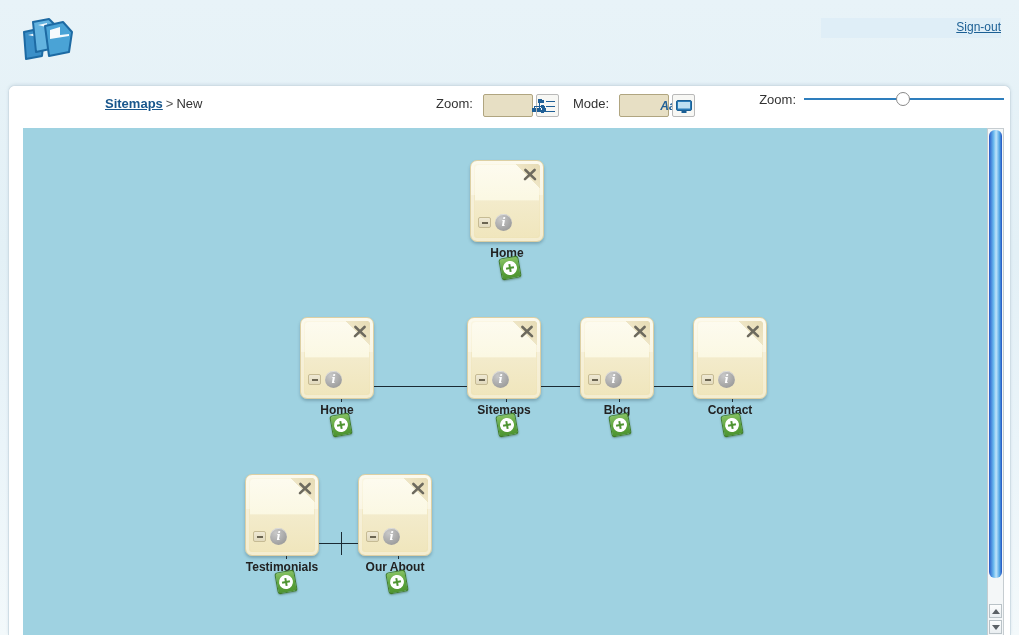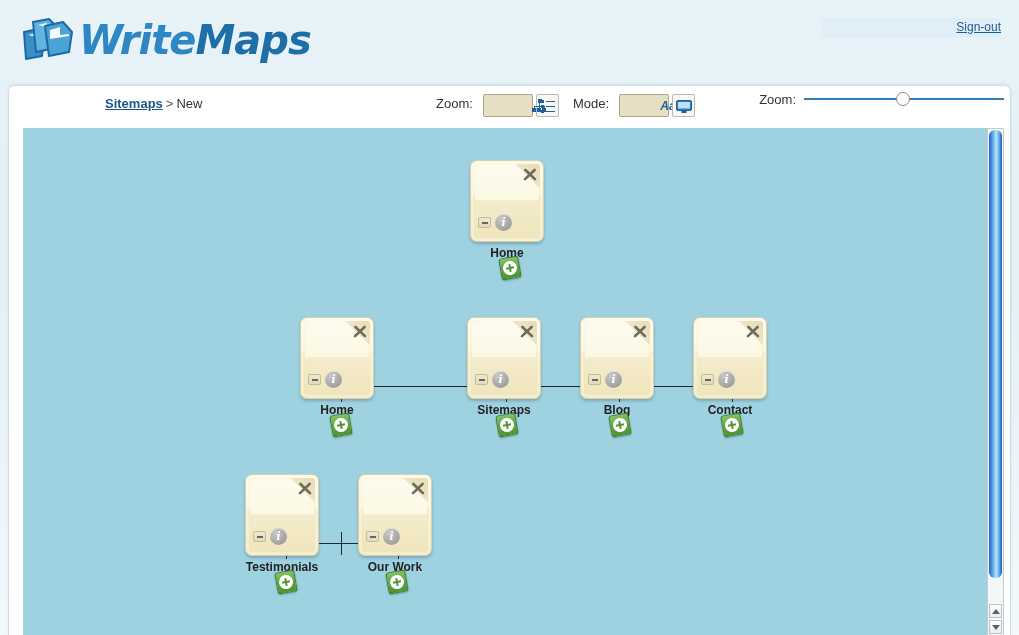--- a/index.html
+++ b/index.html
@@ -291,23 +291,20 @@
       <svg width="56" height="48" viewBox="0 0 56 48">
         <g>
           <path d="M5 16 L19 13 L25 20 L23 40 L7 43 Z" fill="#3a8fc8" stroke="#1d6aa3" stroke-width="2" stroke-linejoin="round"></path>
           <path d="M9 19 L17 17 L17 23 L23 22" fill="#ffffff" opacity="0.9"></path>
           <path d="M14 6 L30 3 L38 11 L36 32 L17 36 Z" fill="#63b3e0" stroke="#1d6aa3" stroke-width="2" stroke-linejoin="round"></path>
           <path d="M19 9 L28 7 L28 14 L35 13" fill="#ffffff" opacity="0.92"></path>
           <path d="M26 10 L44 6 L53 16 L50 36 L30 40 Z" fill="#4aa3d6" stroke="#1d6aa3" stroke-width="2" stroke-linejoin="round"></path>
           <path d="M31 14 L41 11 L41 19 L50 18 L50 20 L31 23 Z" fill="#ffffff" opacity="0.95"></path>
         </g>
       </svg>
-    </span>
-    <span class="logo-text">
-      <span class="lt-write">Write</span><span class="lt-maps">Maps</span>
     </span>
   </div>
 
   <div id="signout-strip"></div>
   <a id="signout-link" href="#">Sign-out</a>
 </div>
 
 <div id="panel">
 
   <div id="toolbar">
@@ -517,21 +514,21 @@
           <svg width="14" height="14" viewBox="0 0 14 14">
               <path d="M2.4 2 L12 11.1 M11.6 2 L2 11.1" stroke="#6d6a5e" stroke-width="2.6" stroke-linecap="round"></path>
             </svg>
         </div>
         <div class="node-tools">
           <span class="node-collapse">
               <i></i>
             </span>
           <span class="node-info">i</span>
         </div>
-        <div class="node-label">Our Work</div>
+        <div class="node-label">Our About</div>
       </div>
       <div class="addbtn" style="left:364px;top:443px;">
         <span class="ab-body"></span>
           <span class="ab-plus"></span>
       </div>
 
     </div>
   </div>
 
   <div id="vscroll">

